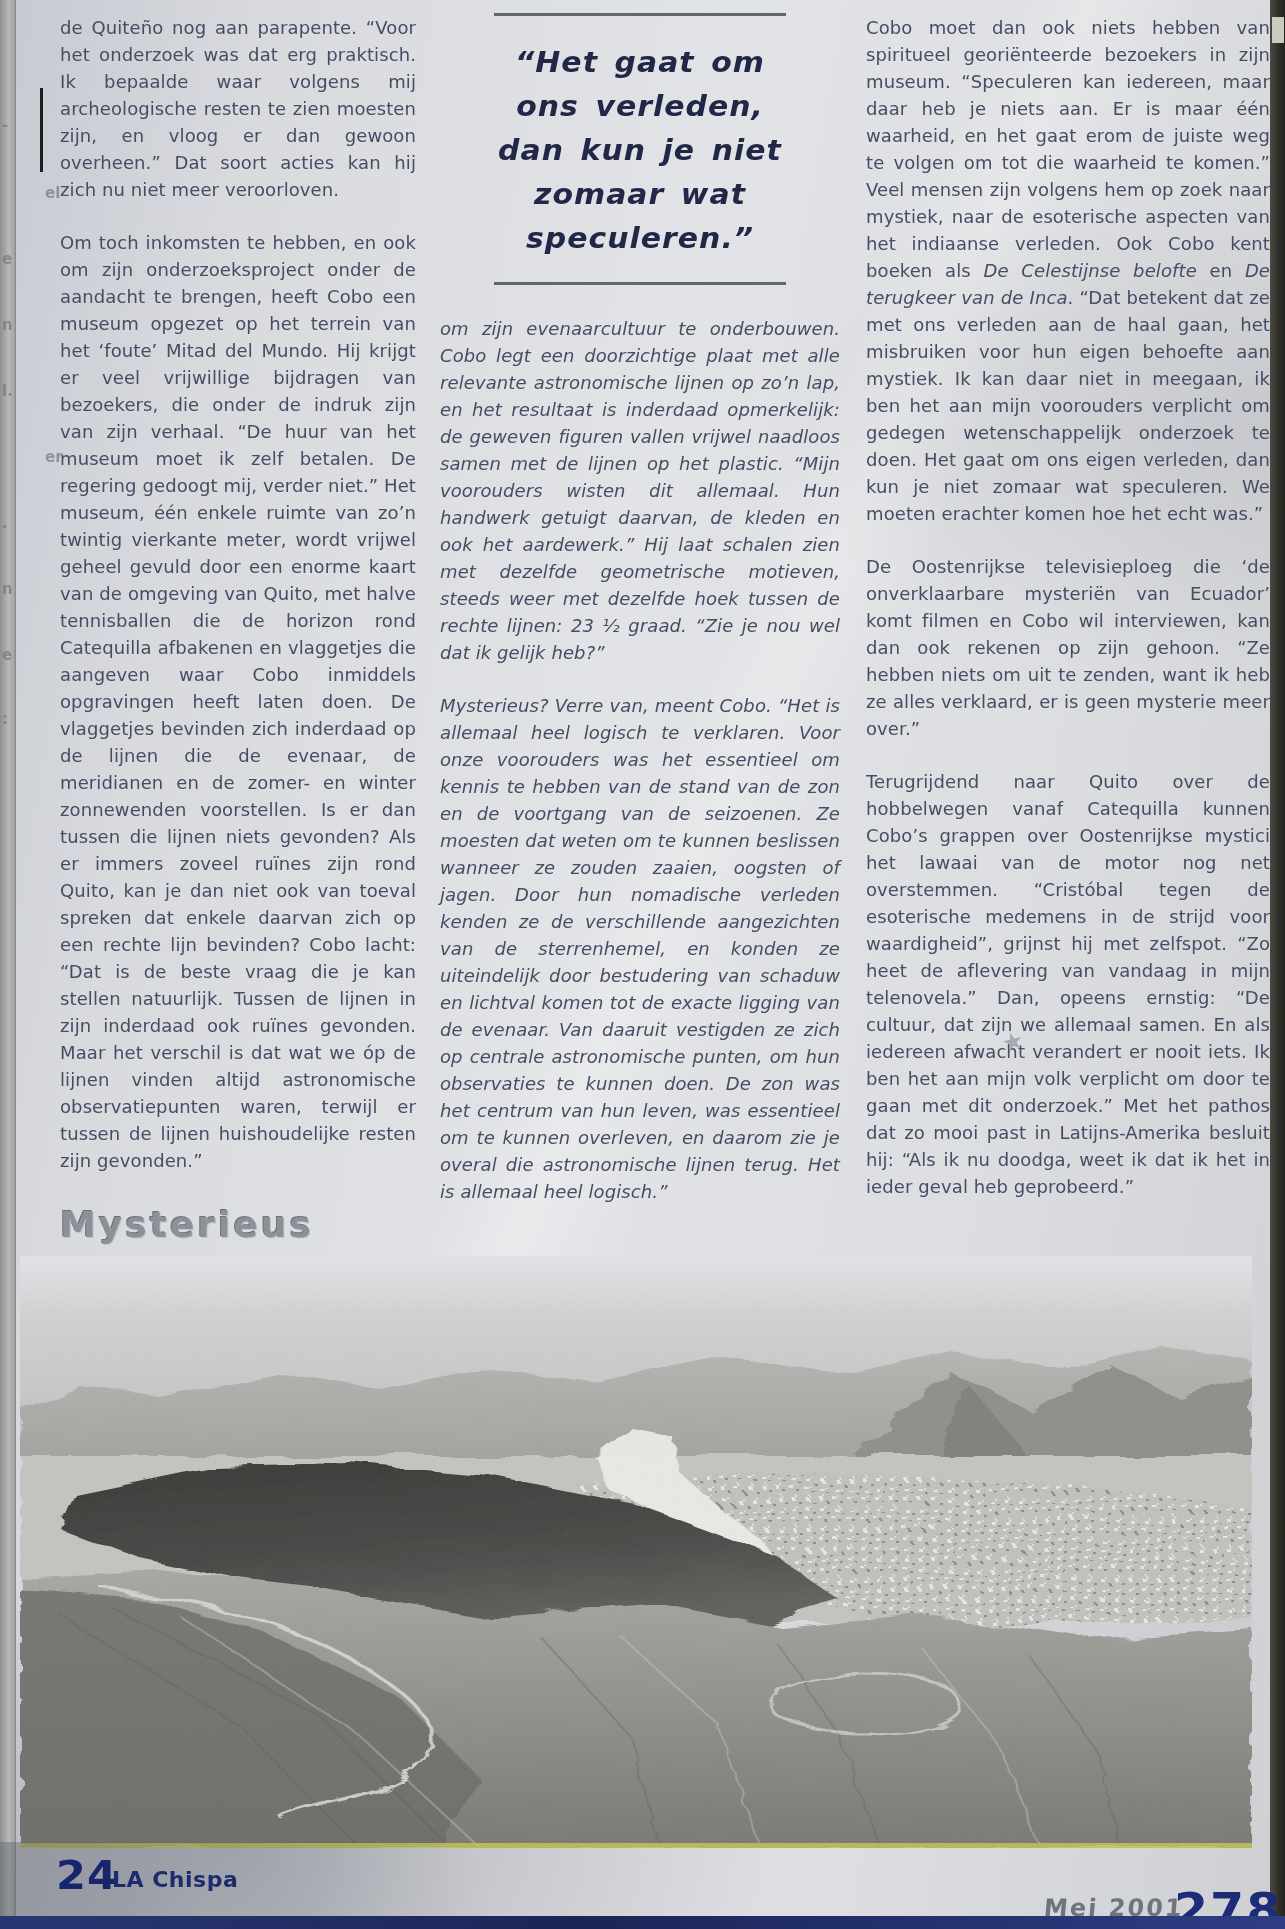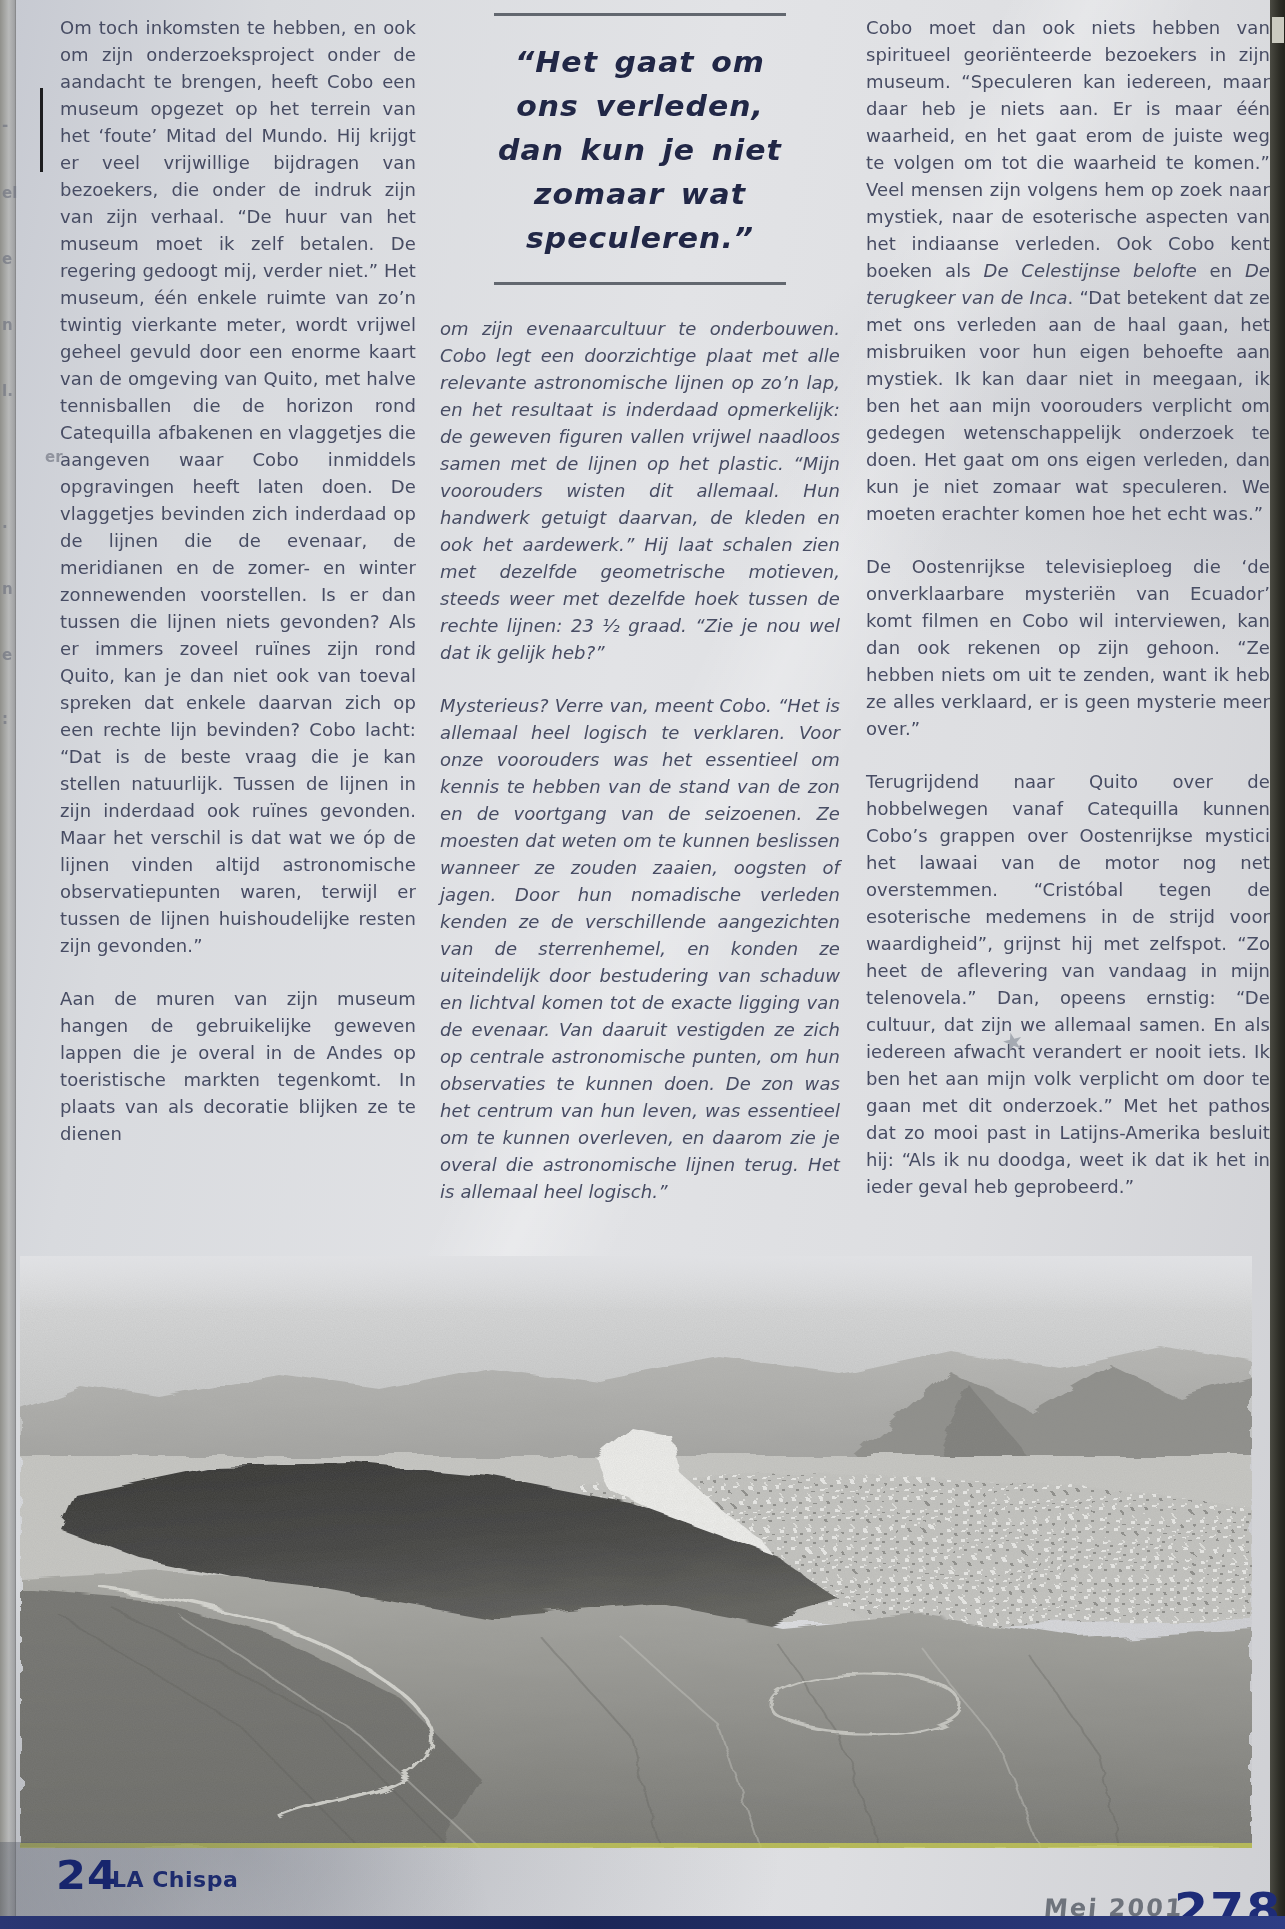--- a/index.html
+++ b/index.html
@@ -98,37 +98,39 @@
   }
 </style>
 </head>
 <body>
 
 <div class="page-bg"></div>
 
 <div class="edge-left">
   <div style="position:absolute;left:0;top:0;width:16px;height:100%;">
       <span class="bleed-char" style="top: 118px;">-</span>
-      <span class="bleed-char" style="top: 186px;">el</span>
+      <span class="bleed-char" style="top: 186px; margin-left: 43px;">el</span>
       <span class="bleed-char" style="top: 252px;">e</span>
       <span class="bleed-char" style="top: 318px;">n</span>
       <span class="bleed-char" style="top: 384px;">l.</span>
       <span class="bleed-char" style="top: 450px; margin-left: 43px;">er</span>
       <span class="bleed-char" style="top: 516px;">.</span>
       <span class="bleed-char" style="top: 582px;">n</span>
       <span class="bleed-char" style="top: 648px;">e</span>
       <span class="bleed-char" style="top: 712px;">:</span>
     </div>
 </div>
 <div class="fold-mark"></div>
 <div class="edge-right"></div>
 <div class="edge-right-notch"></div>
 
 <div class="col" id="col-left">
+  <p><span>de Quiteño nog aan parapente. “Voor het onderzoek was dat erg praktisch. Ik bepaalde waar volgens mij archeologische resten te zien moesten zijn, en vloog er dan gewoon overheen.” Dat soort acties kan hij zich nu niet meer veroorloven.</span></p>
   <p><span>Om toch inkomsten te hebben, en ook om zijn onderzoeksproject onder de aandacht te brengen, heeft Cobo een museum opgezet op het terrein van het ‘foute’ Mitad del Mundo. Hij krijgt er veel vrijwillige bijdragen van bezoekers, die onder de indruk zijn van zijn verhaal. “De huur van het museum moet ik zelf betalen. De regering gedoogt mij, verder niet.” Het museum, één enkele ruimte van zo’n twintig vierkante meter, wordt vrijwel geheel gevuld door een enorme kaart van de omgeving van Quito, met halve tennisballen die de horizon rond Catequilla afbakenen en vlaggetjes die aangeven waar Cobo inmiddels opgravingen heeft laten doen. De vlaggetjes bevinden zich inderdaad op de lijnen die de evenaar, de meridianen en de zomer- en winter zonnewenden voorstellen. Is er dan tussen die lijnen niets gevonden? Als er immers zoveel ruïnes zijn rond Quito, kan je dan niet ook van toeval spreken dat enkele daarvan zich op een rechte lijn bevinden? Cobo lacht: “Dat is de beste vraag die je kan stellen natuurlijk. Tussen de lijnen in zijn inderdaad ook ruïnes gevonden. Maar het verschil is dat wat we óp de lijnen vinden altijd astronomische observatiepunten waren, terwijl er tussen de lijnen huishoudelijke resten zijn gevonden.”</span></p>
+  <div class="section-heading">Mysterieus</div>
   <p><span>Aan de muren van zijn museum hangen de gebruikelijke geweven lappen die je overal in de Andes op toeristische markten tegenkomt. In plaats van als decoratie blijken ze te dienen</span></p>
 </div>
 
 <div class="col" id="col-middle">
   <div class="quote-rule top"></div>
   <div class="pull-quote">
     <div>“Het gaat om</div>
     <div>ons verleden,</div>
     <div>dan kun je niet</div>
     <div>zomaar wat</div>

